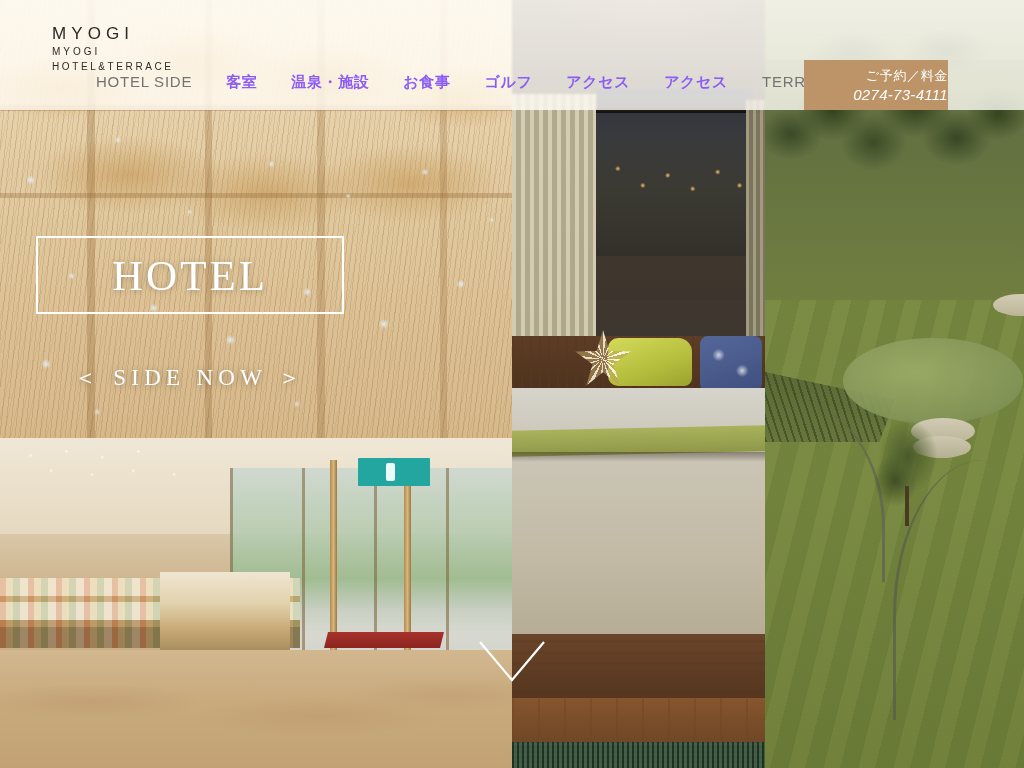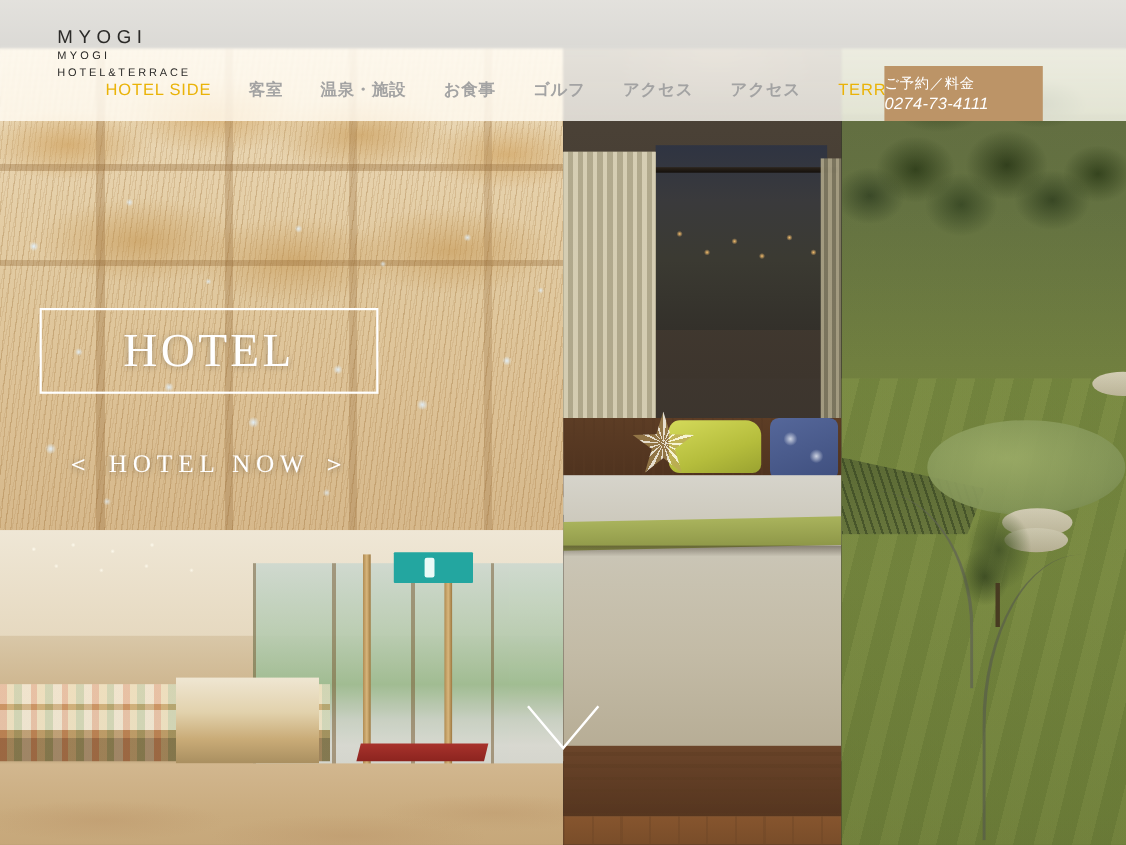--- a/index.html
+++ b/index.html
@@ -7,21 +7,21 @@
   html, body {
     width:1024px; height:768px;
     overflow:hidden;
     background:#1a1a1a;
     font-family:"Liberation Sans", sans-serif;
   }
 
   #stage { position:relative; width:1024px; height:768px; overflow:hidden; }
 
   
-  .panels { position:absolute; inset:0; display:flex;margin-top:44px; }
+  .panels { position:absolute; inset:0; display:flex; }
 
   .panel { position:relative; overflow:hidden; }
   .panel-hotel   { width:512px; }
   .panel-terrace { width:253px; }
   .panel-golf    { width:259px; }
 
   .panel-art { position:absolute; inset:0; }
 
   
   .hotel-art {
@@ -386,31 +386,31 @@
   .logo-3 {
     font-family:"Liberation Sans", sans-serif;
     font-size:10px; letter-spacing:.26em; font-weight:400; line-height:1.5;
   }
 
   .nav {
     position:absolute; left:96px; top:74px;
     display:flex; align-items:center; gap:0;
   }
   .nav-item {
-    font-size:15px; color:#a3a3a3; white-space:nowrap;
+    font-size:15px; color:#8b5cf6; white-space:nowrap;
     padding:0 17px; cursor:pointer; line-height:1;
   }
-  .nav-item.latin { letter-spacing:.05em; color:#eab308; }
+  .nav-item.latin { letter-spacing:.05em; color:#737373; }
   .nav-item.jp { letter-spacing:.04em; font-weight:700; }
   .nav-item:first-child { padding-left:0; }
 
   .reserve-btn {
     position:absolute; left:804px; top:60px; width:144px; height:50px;
     background:#bc9467; color:#fff;
-    display:flex; flex-direction:column; align-items:flex-start; justify-content:center;
+    display:flex; flex-direction:column; align-items:flex-end; justify-content:center;
     cursor:pointer; gap:1px;
   }
   .reserve-line1 { font-size:13px; letter-spacing:.05em; }
   .reserve-line2 { font-size:15px; letter-spacing:.02em;font-style:italic; }
 
   
   .scroll-chevron {
     position:absolute; left:478px; top:640px; width:68px; height:44px;
     z-index:15; cursor:pointer;
   }
@@ -438,21 +438,21 @@
         <div class="hotel-shelves"></div>
         <div class="hotel-stall"></div>
         <div class="hotel-redmat"></div>
         <div class="hotel-carpet"></div>
         <div class="hotel-fade"></div>
       </div>
 
       <div class="panel-label-box box-hotel">
         <span class="panel-label">HOTEL</span>
       </div>
-      <div class="panel-sub sub-hotel">＜ HOTEL NOW ＞</div>
+      <div class="panel-sub sub-hotel">＜ SIDE NOW ＞</div>
     </div>
 
     <div class="panel panel-terrace">
       <div class="panel-art terrace-art">
         <div class="terrace-wall"></div>
         <div class="terrace-window"></div>
         <div class="terrace-rod"></div>
         <div class="terrace-curtain-l"></div>
         <div class="terrace-curtain-r"></div>
         <div class="terrace-headboard"></div>

